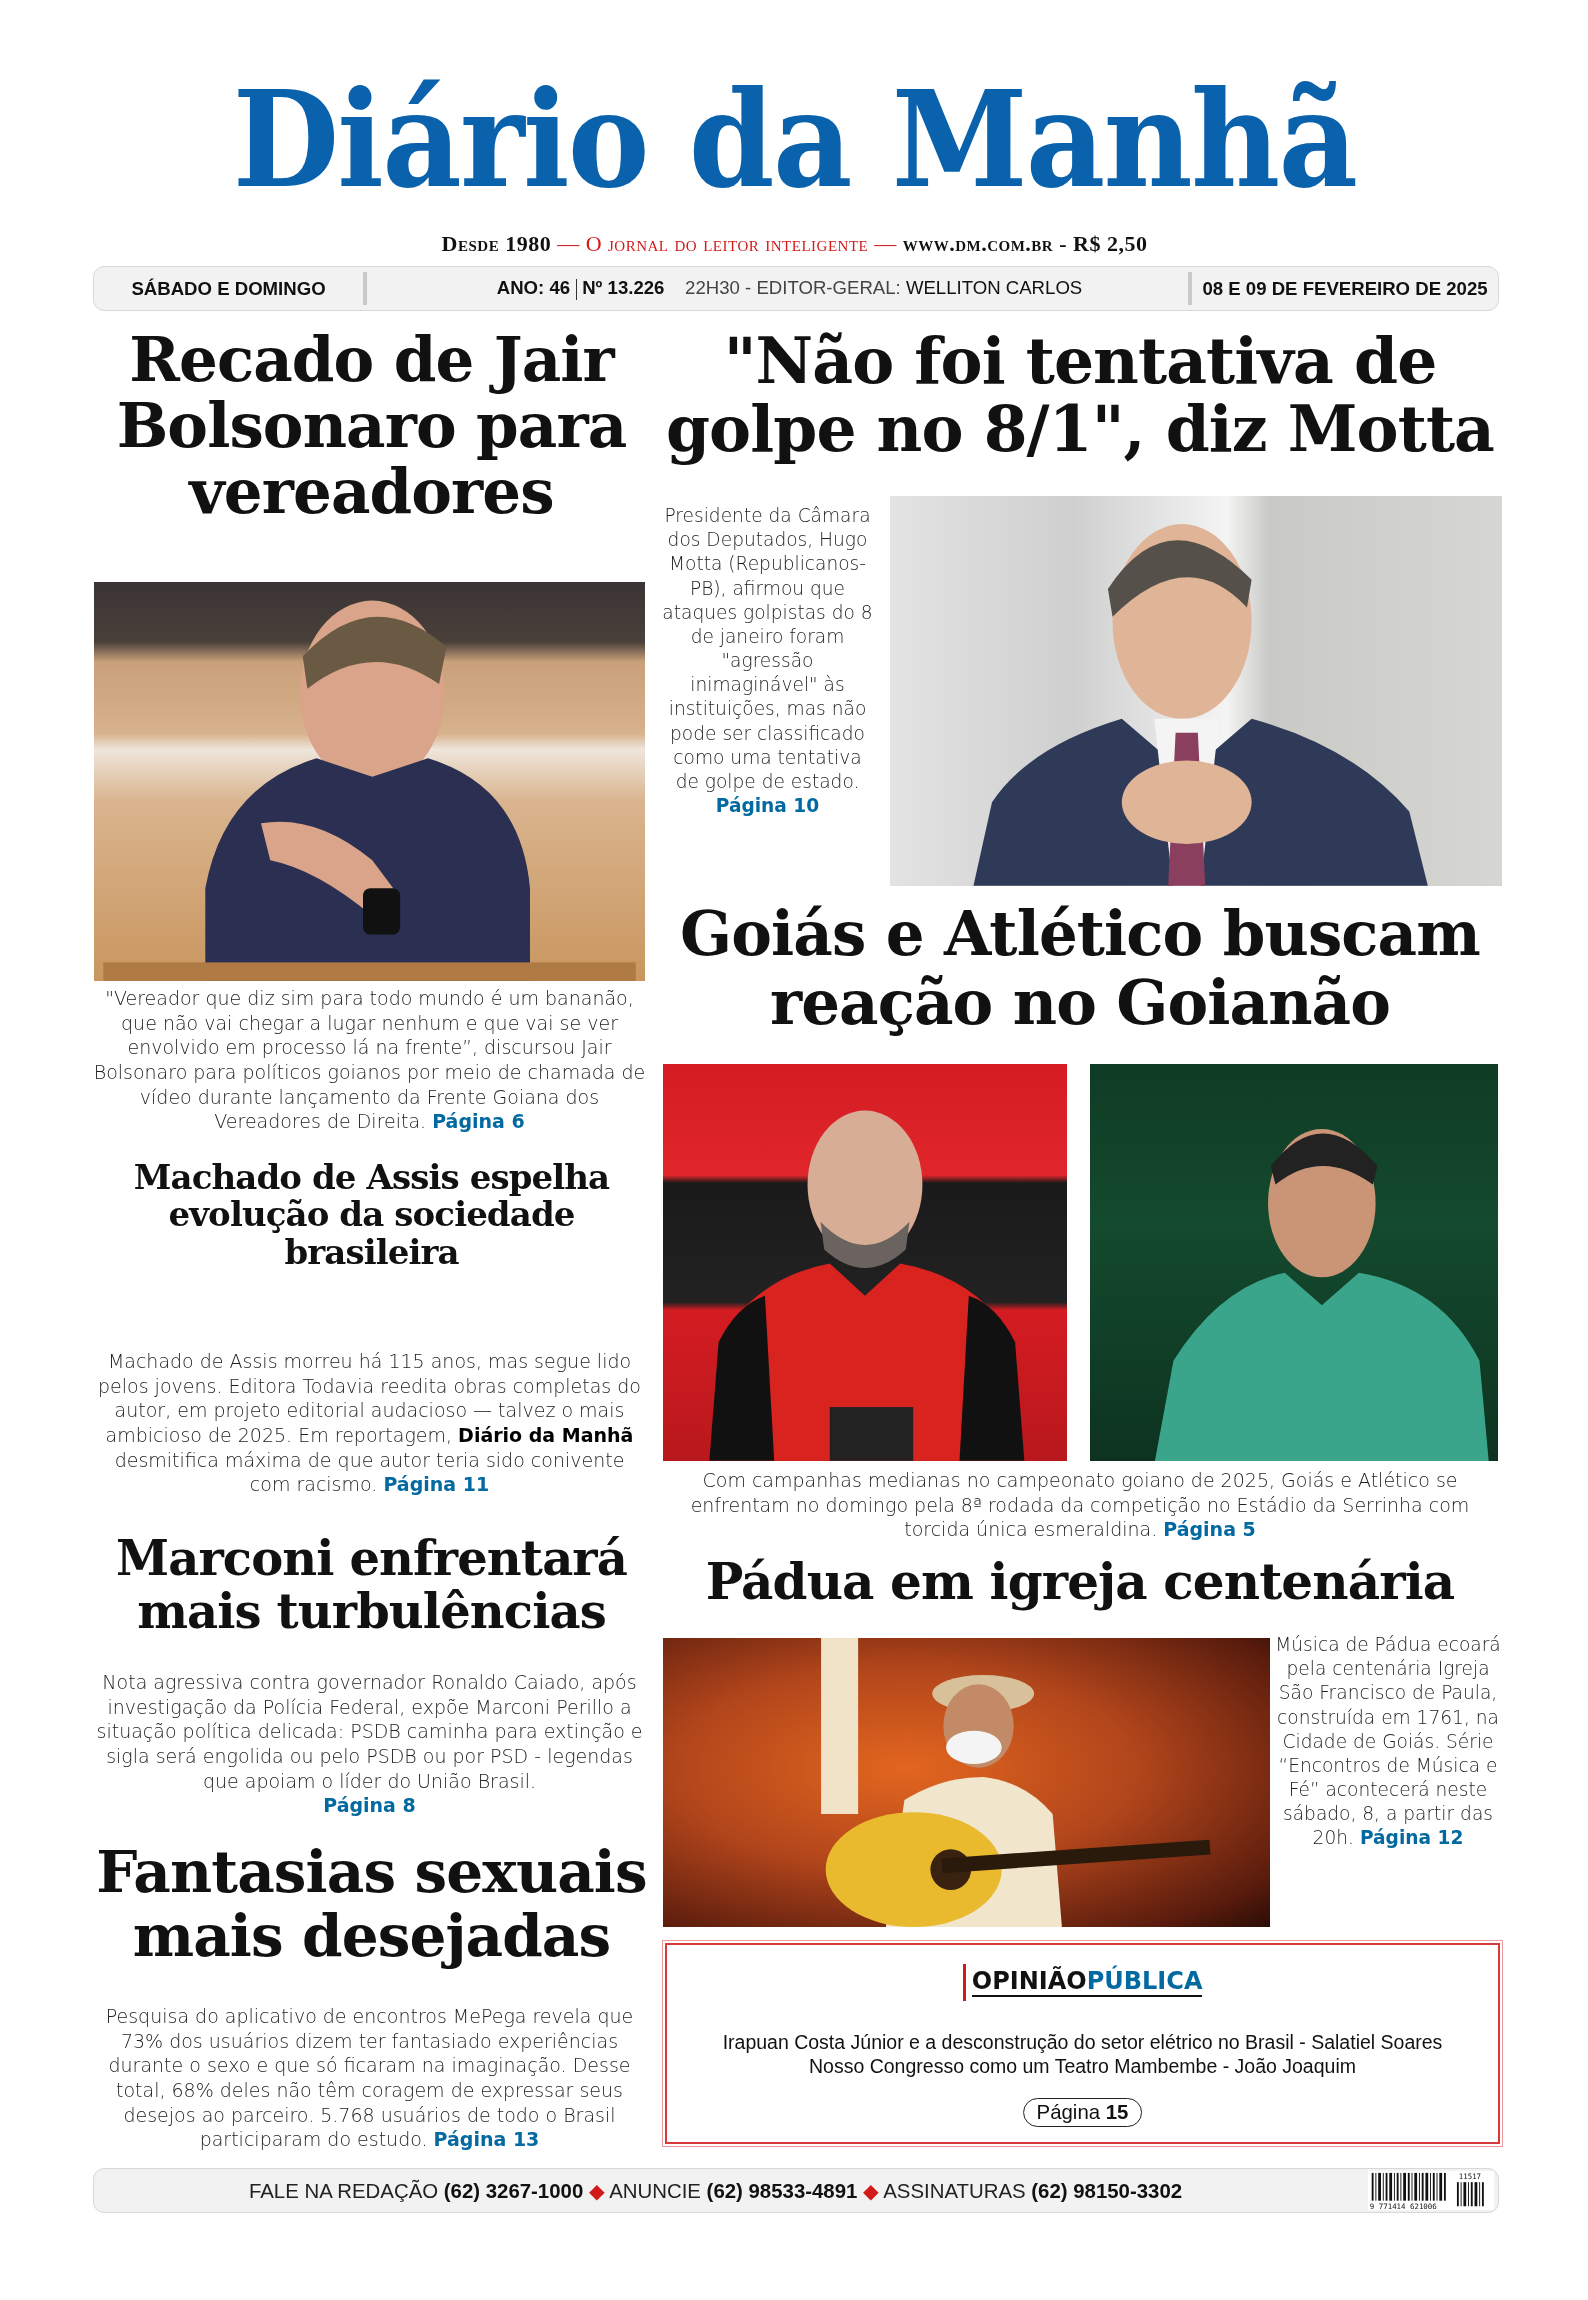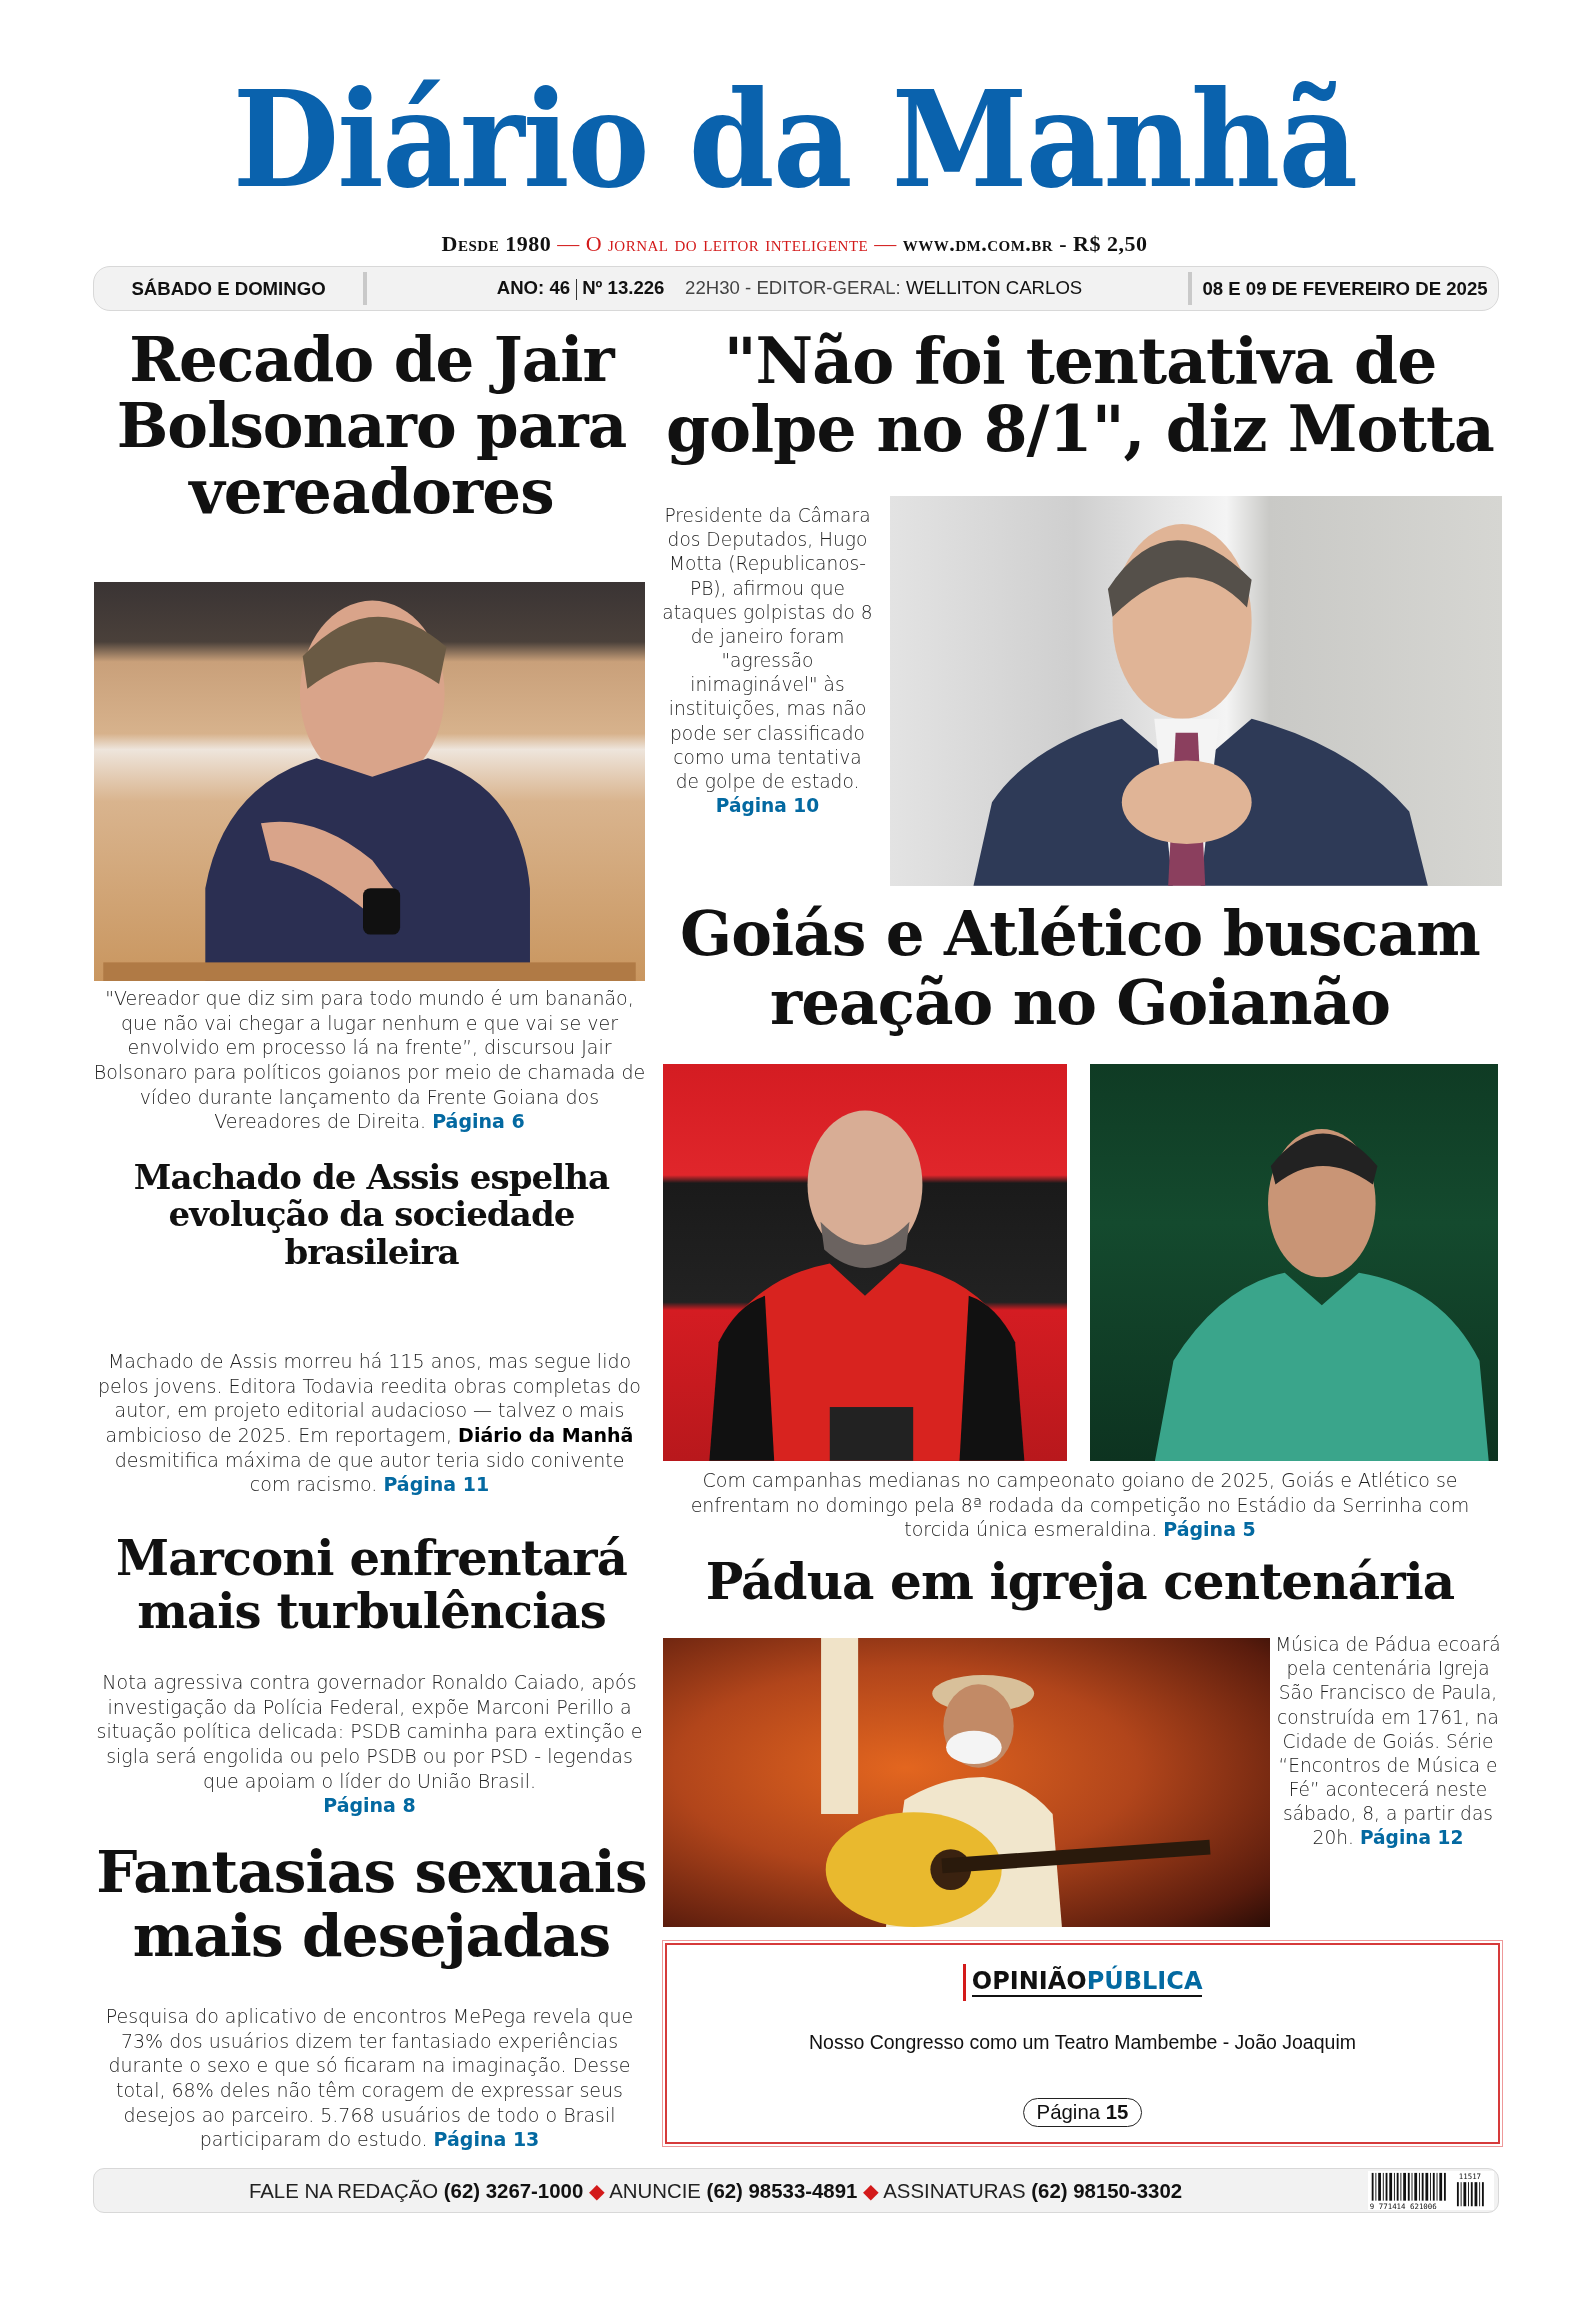--- a/index.html
+++ b/index.html
@@ -14,21 +14,21 @@
       color: #0a62ad; letter-spacing: -1.9px; line-height: 1; transform: scaleX(0.93);
     }
     .tagline {
       left: 0; top: 231px; width: 1589px; text-align: center;
       font-family: "Liberation Serif", serif; font-weight: bold; font-size: 22px;
       font-variant: small-caps; letter-spacing: 0.5px;
     }
     .tagline .red { color: #d31a1a; font-weight: normal; }
     .infobar {
       left: 93px; top: 266px; width: 1404px; height: 43px;
-      background: #f2f2f2; border: 0.9px solid #d8d8d8; border-radius: 17px;
+      background: #f2f2f2; border: 0.9px solid #d8d8d8; border-radius: 11px;
       font-family: "Liberation Sans", sans-serif; font-size: 18.6px; display: flex; align-items: center;
     }
     .infobar .sep { width: 3.7px; height: 33px; background: #c9c9c9; }
     .infobar .day { width: 269px; text-align: center; font-weight: bold; }
     .infobar .mid { flex: 1; text-align: center; white-space: nowrap; padding-left: 24px; }
     .infobar .mid .thin { color: #444; }
     .infobar .mid .vbar { display: inline-block; width: 0.9px; height: 20.4px; background: #333; vertical-align: middle; margin: 0 5.6px; }
     .infobar .date { width: 306px; text-align: center; font-weight: bold; }
     .headline {
       font-family: "DejaVu Serif", serif; font-weight: bold; color: #111;
@@ -177,20 +177,21 @@
 <p class="abs blurb" style="left:1271px; top:1633px; width:234px; font-size:18.6px;">
   <span>Música de Pádua ecoará pela centenária Igreja São Francisco de Paula, construída em 1761, na Cidade de Goiás. Série “Encontros de Música e Fé” acontecerá neste sábado, 8, a partir das 20h.</span>
   <span class="pg">Página 12</span>
 </p>
 
 <div class="abs opiniao">
   <div class="op-title">
     <span class="bar"></span><span class="w1">OPINIÃO</span><span class="w2">PÚBLICA</span>
   </div>
   <div class="op-lines">
+    <div>Irapuan Costa Júnior e a desconstrução do setor elétrico no Brasil - Salatiel Soares</div>
     <div>Nosso Congresso como um Teatro Mambembe - João Joaquim</div>
   </div>
   <div class="op-page">
     <span>Página </span><b>15</b>
   </div>
 </div>
 
 <div class="abs footer">
   <div class="txt">
     <span class="lbl">FALE NA REDAÇÃO </span><span class="num">(62) 3267-1000</span>

